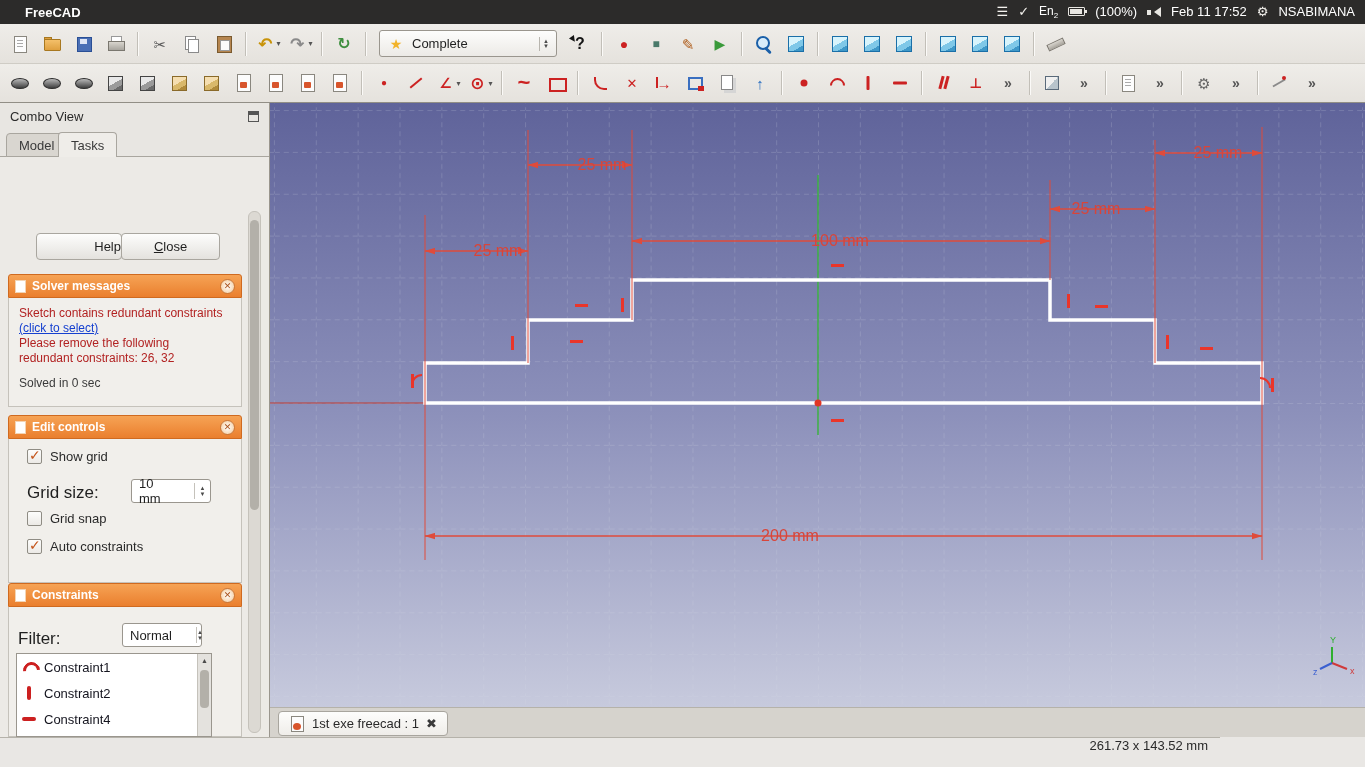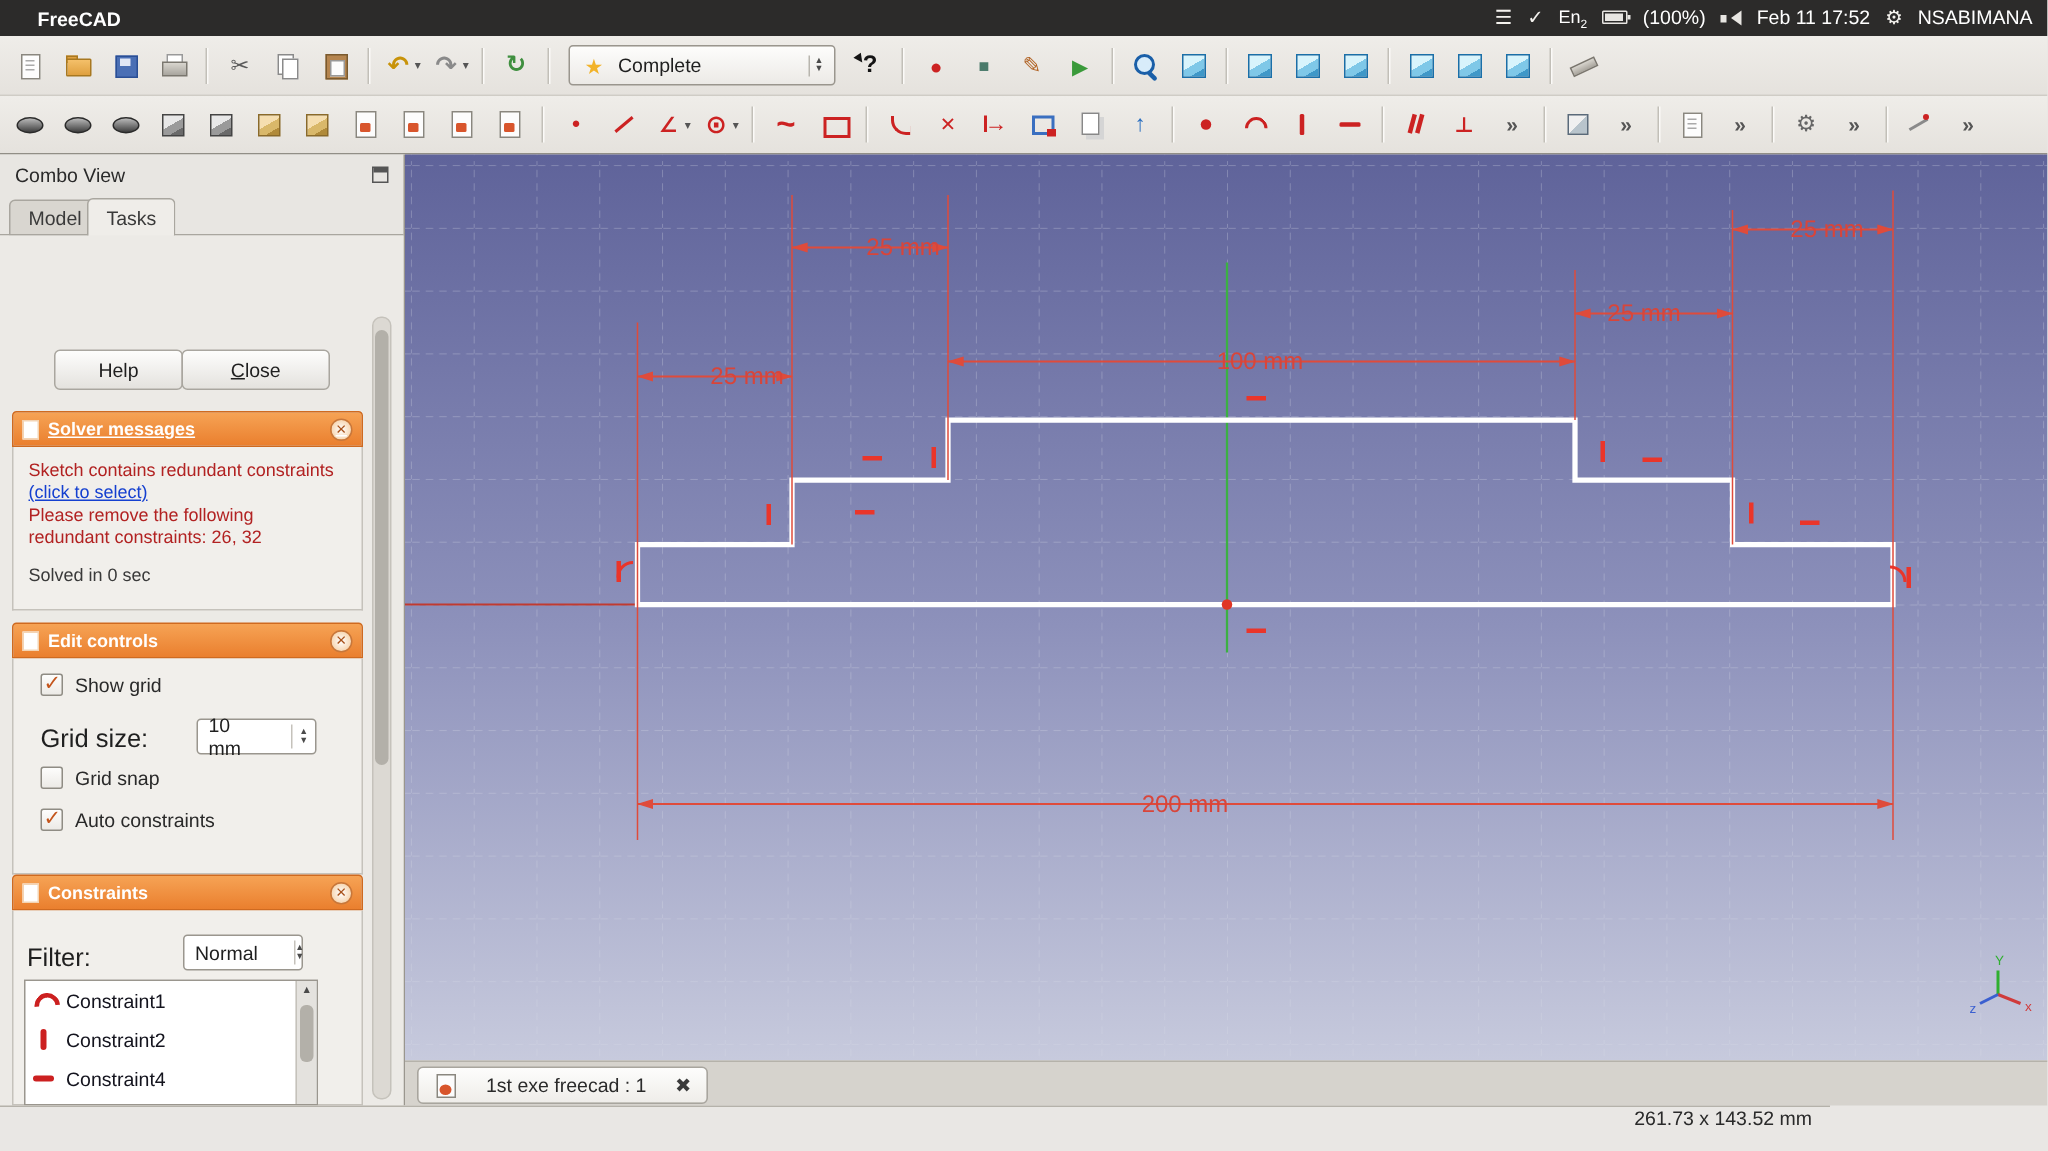--- a/index.html
+++ b/index.html
@@ -106,28 +106,28 @@
   .dock-ic { margin-left:auto; width:11px; height:11px; border:1px solid #555; position:relative; }
   .dock-ic::before { content:""; position:absolute; left:0; top:0; right:0; height:3px; background:#555; }
   .cv-tabs { position:absolute; left:0; top:26px; right:0; height:28px; border-bottom:1px solid #a9a69f; }
   .cvtab { position:absolute; top:4px; height:24px; padding:0 12px; display:flex; align-items:center; font-size:13px;
            border:1px solid #a9a69f; border-radius:4px 4px 0 0; background:#d9d6d0; color:#3a3a3a; }
   .cvtab.active { background:#efede9; border-bottom:1px solid #efede9; top:3px; height:26px; }
   .tab-model { left:6px; }
   .tab-tasks { left:58px; }
   .cv-body { position:absolute; left:0; top:54px; right:0; bottom:0; background:#eceae6; }
   .gtkbtn { position:absolute; height:27px; background:linear-gradient(#fdfdfc,#e4e2de); border:1px solid #a9a69f; border-radius:4px; display:flex; align-items:center; justify-content:center; font-size:13px; color:#1f1f1f; }
-  .btn-help { left:36px; top:76px; width:86px; }
+  .btn-help { left:36px; top:76px; width:86px;justify-content:flex-end; }
   .btn-close { left:121px; top:76px; width:99px; }
   .uline-first::first-letter { text-decoration:underline; }
   .sec-head { position:absolute; left:8px; width:234px; height:24px; background:linear-gradient(#f6a355,#ea7f2e); border:1px solid #cf6a20; border-radius:3px 3px 0 0; display:flex; align-items:center; padding:0 6px; color:#fff; font-weight:bold; font-size:12px; }
   .sec-ic { width:11px; height:13px; background:#fff; border:1px solid #f3d4b4; margin-right:6px; }
   .sec-x { margin-left:auto; width:15px; height:15px; border-radius:50%; background:radial-gradient(#fff,#f3c795); border:1px solid #c8773a; color:#a8511a; font-size:9px; line-height:13px; text-align:center; font-weight:bold; }
   .sec-body { position:absolute; left:8px; width:234px; background:#f1efeb; border:1px solid #c5c2bb; border-top:none; }
-  .solver-head { top:117px;text-decoration:underline; }
+  .solver-head { top:117px; }
   .solver-body { top:141px; height:109px; padding:8px 10px; font-size:12px; line-height:15px; }
   .sv-red { color:#b22222; }
   .sv-link { color:#1540d0; text-decoration:underline; }
   .sv-ok { color:#3a3a3a; margin-top:10px; }
   .edit-head { top:258px; }
   .edit-body { top:282px; height:144px; }
   .cbrow { position:absolute; left:18px; display:flex; align-items:center; gap:8px; }
   .cb { width:15px; height:15px; background:linear-gradient(#fdfdfc,#eceae6); border:1px solid #8f8c84; border-radius:2px; position:relative; }
   .cb.checked::after { content:"✓"; position:absolute; left:1px; top:-3px; font-size:14px; font-weight:bold; color:#c4551c; }
   .row-showgrid { top:10px; }
@@ -160,21 +160,21 @@
   
   .viewport { position:absolute; left:270px; top:103px; width:1095px; height:604px; background:linear-gradient(#5f639a 0%, #8d91bb 52%, #c7cadd 100%); }
   .viewport svg { display:block; }
   .dimline { stroke:#df4b3b; stroke-width:1.3; marker-start:url(#arr); marker-end:url(#arr); }
   .extline { stroke:#df4b3b; stroke-width:1; }
   .dimtxt { fill:#d8453a; font-size:16px; text-anchor:middle; }
   .axistxt { font-size:9px; }
 
   
   .doctabs { position:absolute; left:270px; top:707px; right:0; height:30px; background:#d6d3cd; border-top:1px solid #b5b2aa; }
-  .doctab { position:absolute; left:8px; top:3px; height:25px; background:linear-gradient(#fdfdfc,#efede9); border:1px solid #a8a59e; border-radius:4px; display:flex; align-items:center; padding:0 10px; gap:19px; }
+  .doctab { position:absolute; left:8px; top:3px; height:25px; background:linear-gradient(#fdfdfc,#efede9); border:1px solid #a8a59e; border-radius:4px; display:flex; align-items:center; padding:0 10px; gap:7px; }
   .doctab-ic { position:relative; width:16px; height:16px; }
   .doctab-ic::before { content:""; position:absolute; left:2px; top:0; width:11px; height:14px; background:#fcfcfc; border:1px solid #8a877f; }
   .doctab-ic::after { content:""; position:absolute; left:4px; top:7px; width:8px; height:7px; background:#d8552c; border-radius:50%; }
   .doctab-close { font-size:13px; font-weight:bold; color:#3a3a3a; }
 
   
   .statusbar { position:absolute; left:0; top:737px; width:1220px; height:30px; background:#e9e7e4; border-top:1px solid #b5b2aa; display:flex; }
   .status-right { margin-left:auto; padding-right:12px; font-size:13px; color:#2a2a2a; }
 </style>
 </head>

